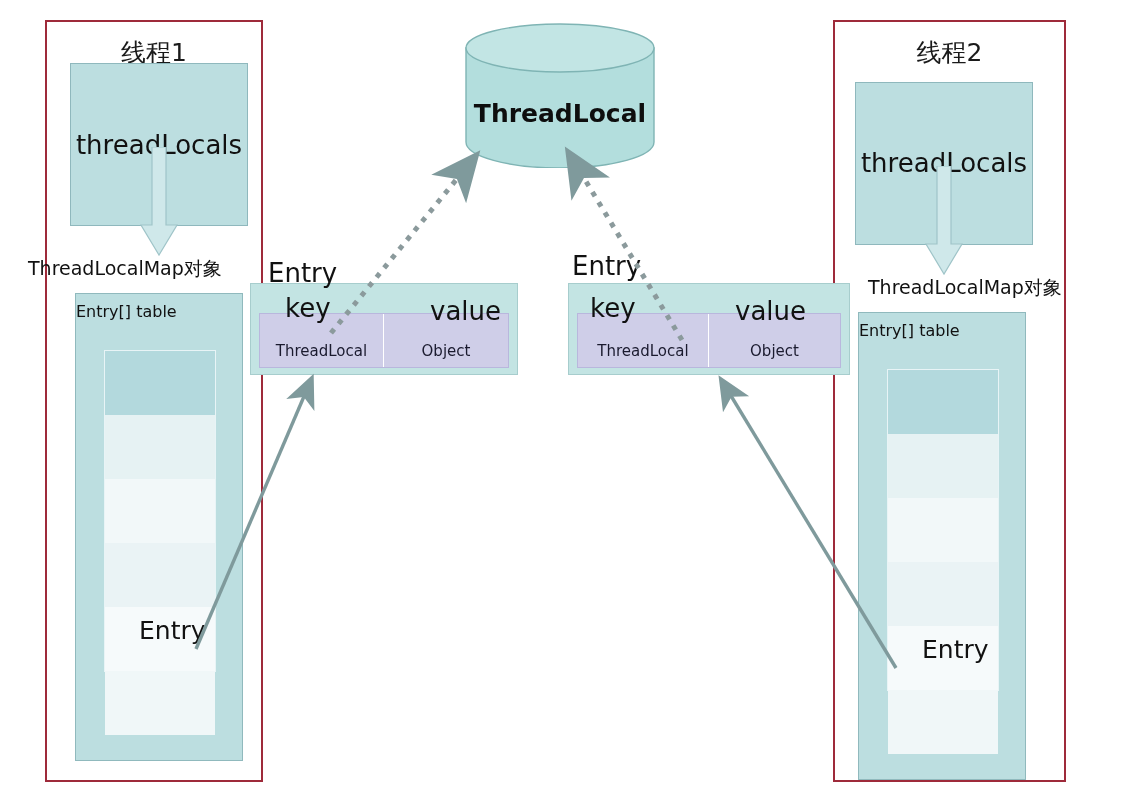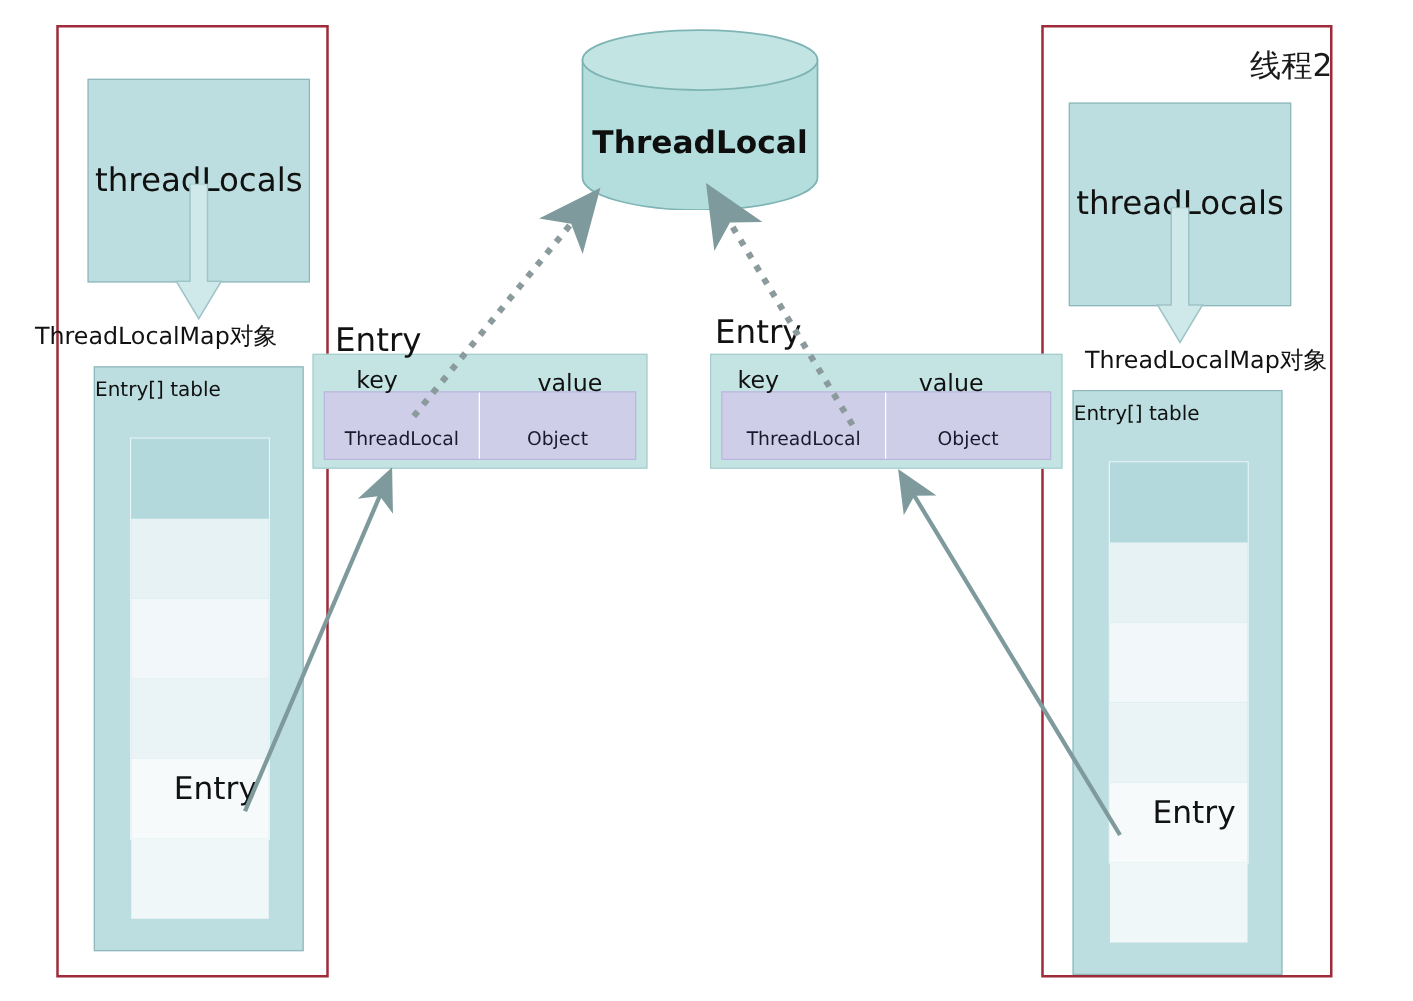--- a/index.html
+++ b/index.html
@@ -28,21 +28,21 @@
 
   .thread-title {
     position: absolute;
     font-size: 25px;
     color: #1a1a1a;
     text-align: center;
     white-space: nowrap;
     font-family: "DejaVu Sans", "Liberation Sans", sans-serif;
   }
   #thread1-title { left: 45px;  top: 36px; width: 218px; }
-  #thread2-title { left: 833px; top: 36px; width: 233px; text-align: right; }
+  #thread2-title { left: 833px; top: 36px; width: 233px; }
 
   
   .tl-box {
     position: absolute;
     background: #bcdee0;
     border: 1px solid #8fb8bd;
     box-sizing: border-box;
   }
   #thread1-tl-box { left: 70px;  top: 63px; width: 178px; height: 163px; }
   #thread2-tl-box { left: 855px; top: 82px; width: 178px; height: 163px; }
@@ -191,21 +191,21 @@
     font-size: 26px;
     color: #111;
     white-space: nowrap;
     font-family: "DejaVu Sans", "Liberation Sans", sans-serif;
   }
   #entry-title-left  { left: 268px; top: 258px; }
   #entry-title-right { left: 572px; top: 251px; }
 
   .kv-big-label {
     position: absolute;
-    font-size: 19px;
+    font-size: 26px;
     color: #111;
     white-space: nowrap;
     font-family: "DejaVu Sans", "Liberation Sans", sans-serif;
   }
   #key-label-left    { left: 285px; top: 293px; }
   #value-label-left  { left: 430px; top: 296px; }
   #key-label-right   { left: 590px; top: 293px; }
   #value-label-right { left: 735px; top: 296px; }
 
   
@@ -229,20 +229,21 @@
     white-space: nowrap;
     font-family: "DejaVu Sans", "Liberation Sans", sans-serif;
   }
 </style>
 </head>
 <body>
 
 <div id="canvas">
 
   <div class="thread-frame" id="thread1-frame"></div>
+  <div class="thread-title" id="thread1-title">线程1</div>
 
   <div class="tl-box" id="thread1-tl-box"></div>
   <div class="tl-label" id="thread1-tl-label">threadLocals</div>
 
   <div class="block-arrow" id="thread1-block-arrow">
     <svg width="40" height="112" viewBox="0 0 40 112">
       <polygon points="13,0 27,0 27,78 38,78 20,108 2,78 13,78" fill="#cfe8ea" stroke="#9fc4c8" stroke-width="1.2"></polygon>
     </svg>
   </div>
 

